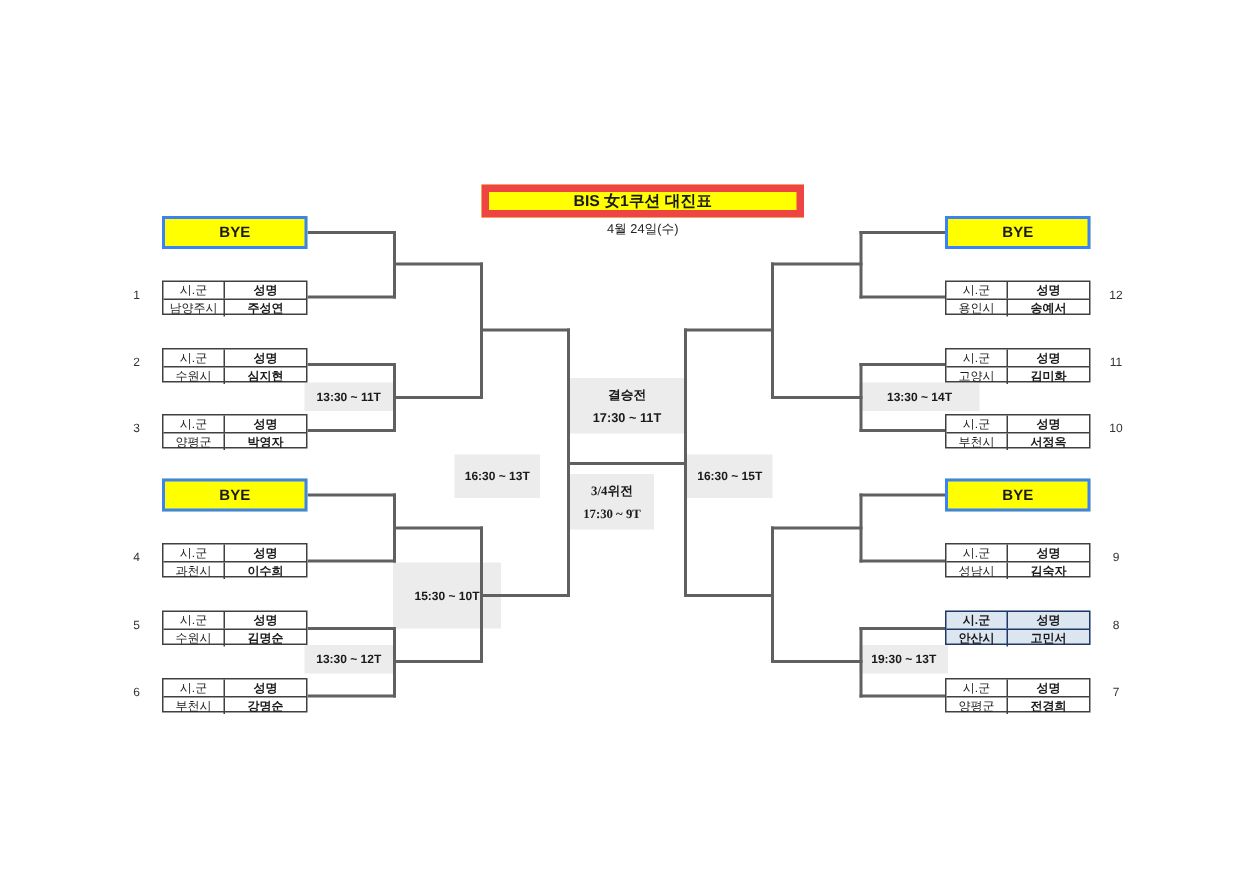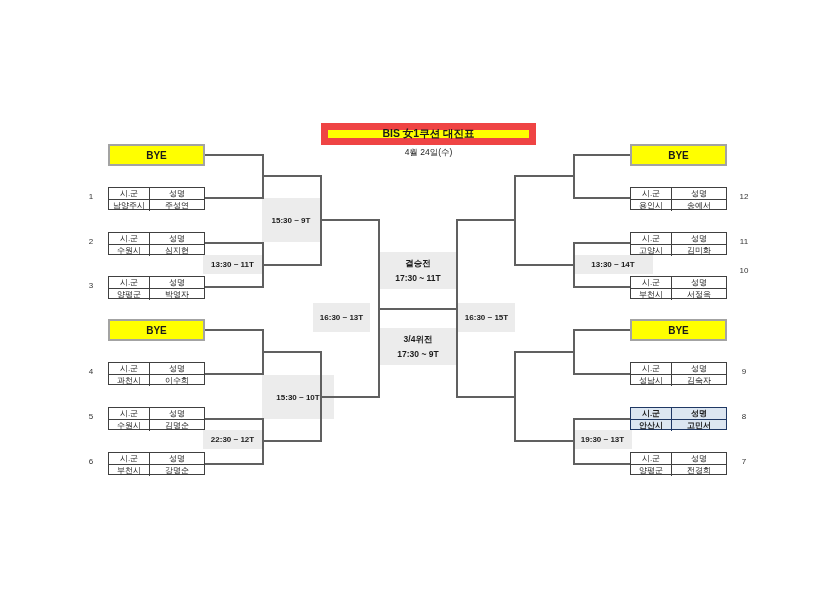--- a/index.html
+++ b/index.html
@@ -3,36 +3,36 @@
 <meta charset="utf-8">
 <style>
   html,body{margin:0;padding:0;background:#fff;}
   body{font-family:"Liberation Sans","DejaVu Sans",sans-serif;color:#1a1a1a;}
   #stage{position:relative;width:835px;height:590px;background:#ffffff;overflow:hidden;}
 
   .abs{position:absolute;}
 
   
   .title-box{left:321px;top:123px;width:215px;height:22px;background:#ffff00;
-    border:7px solid #ef4444;box-sizing:border-box;display:flex;align-items:center;justify-content:center;
+    border:5px solid #ef4444;box-sizing:border-box;display:flex;align-items:center;justify-content:center;
     font-size:10.5px;font-weight:bold;z-index:4;}
   .date-line{left:321px;top:147px;width:215px;height:12px;text-align:center;
     font-size:8.5px;color:#222;z-index:4;}
 
   
-  .bye{width:97px;height:22px;background:#ffff00;border:2px solid #a3a3a3;box-sizing:border-box;
+  .bye{width:97px;height:22px;background:#ffff00;border:2px solid #3b82f6;box-sizing:border-box;
     display:flex;align-items:center;justify-content:center;font-weight:bold;font-size:10px;z-index:3;}
 
   
   .seed{width:97px;height:23px;border:1px solid #404040;box-sizing:border-box;background:#fff;
     display:flex;flex-direction:column;z-index:3;font-size:8px;}
   .seed .row{display:flex;flex:1;align-items:stretch;}
   .seed .row.hdr{border-bottom:1px solid #404040;}
   .seed .c1{width:40px;border-right:1px solid #404040;display:flex;align-items:center;justify-content:center;}
-  .seed .c2{flex:1;display:flex;align-items:center;justify-content:center;}
+  .seed .c2{flex:1;display:flex;align-items:center;justify-content:center;font-weight:bold;}
   .seed.highlight{background:#dce6f1;border:1.5px solid #1f3864;font-weight:bold;}
   .seed.highlight .row.hdr{border-bottom:1px solid #1f3864;}
   .seed.highlight .c1{border-right:1px solid #1f3864;}
 
   
   .num{width:18px;height:12px;font-size:8px;color:#333;text-align:center;z-index:3;}
 
   
   .ln{background:#606060;z-index:2;}
 
@@ -43,34 +43,33 @@
     gap:3px;font-size:8.5px;font-weight:bold;color:#1a1a1a;z-index:1;}
 </style>
 </head>
 <body>
 
 <div id="stage">
 
   <div class="abs title-box">BIS 女1쿠션 대진표</div>
   <div class="abs date-line">4월 24일(수)</div>
 
-  <div class="abs t" style="left:262px;top:198px;width:58px;height:44px;">15:30 ~ 9T</div>
   <div class="abs t" style="left:203px;top:255px;width:59px;height:19px;">13:30 ~ 11T</div>
   <div class="abs t" style="left:262px;top:375px;width:72px;height:44px;">15:30 ~ 10T</div>
-  <div class="abs t" style="left:203px;top:430px;width:59px;height:19px;">22:30 ~ 12T</div>
-  <div class="abs t" style="left:313px;top:303px;width:57px;height:29px;">16:30 ~ 13T</div>
+  <div class="abs t" style="left:203px;top:430px;width:59px;height:19px;">13:30 ~ 12T</div>
+  <div class="abs t" style="left:303px;top:303px;width:57px;height:29px;">16:30 ~ 13T</div>
   <div class="abs t" style="left:458px;top:303px;width:57px;height:29px;">16:30 ~ 15T</div>
   <div class="abs t" style="left:573px;top:255px;width:80px;height:19px;">13:30 ~ 14T</div>
   <div class="abs t" style="left:573px;top:430px;width:59px;height:19px;">19:30 ~ 13T</div>
 
   <div class="abs t2" style="left:380px;top:252px;width:76px;height:37px;">
     <span>결승전</span>
     <span>17:30 ~ 11T</span>
   </div>
-  <div class="abs t2" style="left:380px;top:328px;width:76px;height:37px;">
+  <div class="abs t2" style="left:380px;top:316px;width:56px;height:37px;font-family:Liberation Serif, serif;">
     <span>3/4위전</span>
     <span>17:30 ~ 9T</span>
   </div>
 
   <div class="abs ln" style="left:205px;top:154px;width:59px;height:2px;"></div>
   <div class="abs ln" style="left:205px;top:197px;width:59px;height:2px;"></div>
   <div class="abs ln" style="left:262px;top:154px;width:2px;height:45px;"></div>
   <div class="abs ln" style="left:262px;top:175px;width:60px;height:2px;"></div>
   <div class="abs ln" style="left:205px;top:242px;width:59px;height:2px;"></div>
   <div class="abs ln" style="left:205px;top:286px;width:59px;height:2px;"></div>
@@ -123,21 +122,21 @@
 
   <div class="abs num" style="left:82px;top:192px;">1</div>
   <div class="abs num" style="left:82px;top:237px;">2</div>
   <div class="abs num" style="left:82px;top:281px;">3</div>
   <div class="abs num" style="left:82px;top:367px;">4</div>
   <div class="abs num" style="left:82px;top:412px;">5</div>
   <div class="abs num" style="left:82px;top:457px;">6</div>
 
   <div class="abs num" style="left:735px;top:192px;">12</div>
   <div class="abs num" style="left:735px;top:237px;">11</div>
-  <div class="abs num" style="left:735px;top:266px;">10</div>
+  <div class="abs num" style="left:735px;top:281px;">10</div>
   <div class="abs num" style="left:735px;top:367px;">9</div>
   <div class="abs num" style="left:735px;top:412px;">8</div>
   <div class="abs num" style="left:735px;top:457px;">7</div>
 
   <div class="abs seed" style="left:108px;top:187px;">
     <div class="row hdr">
       <div class="c1">시.군</div>
       <div class="c2">성명</div>
     </div>
     <div class="row">

